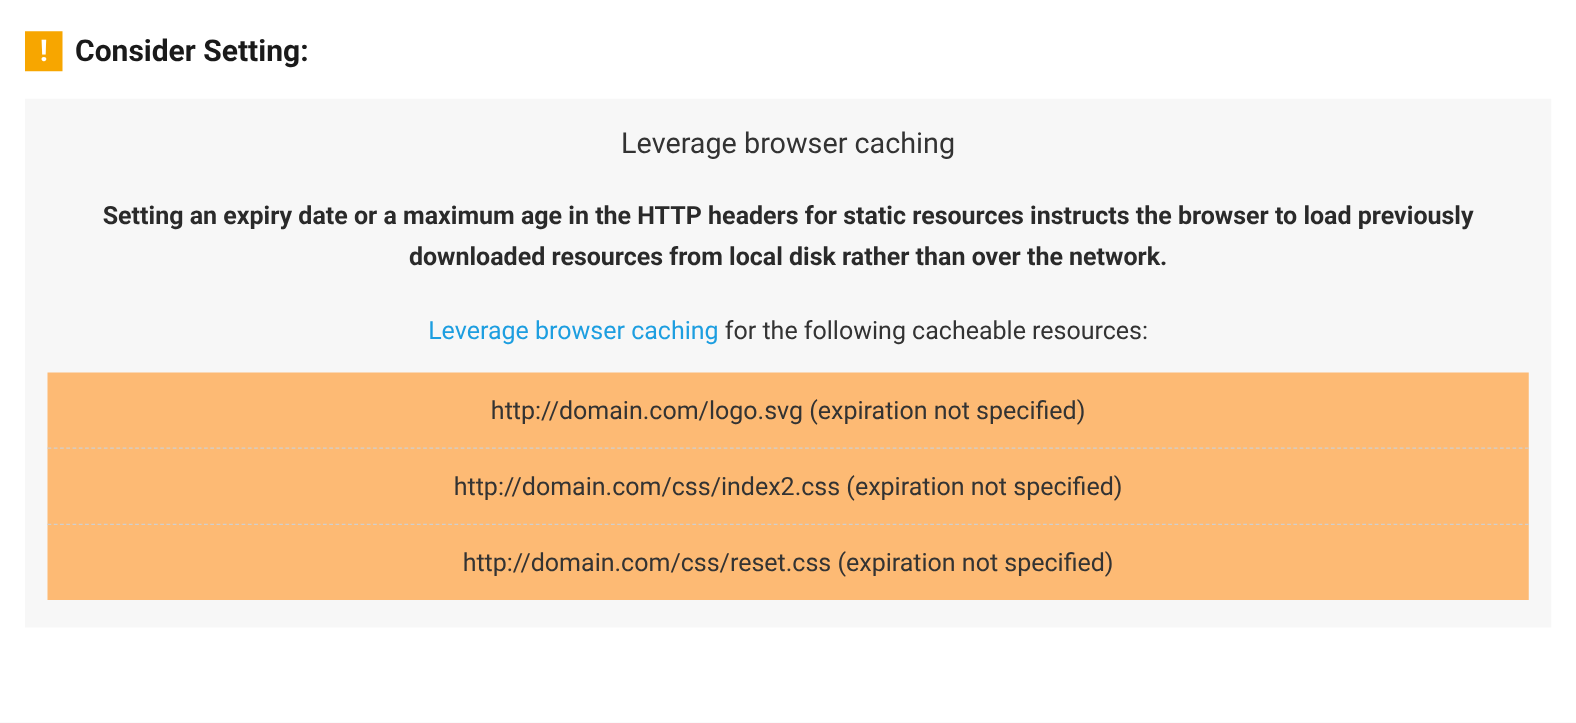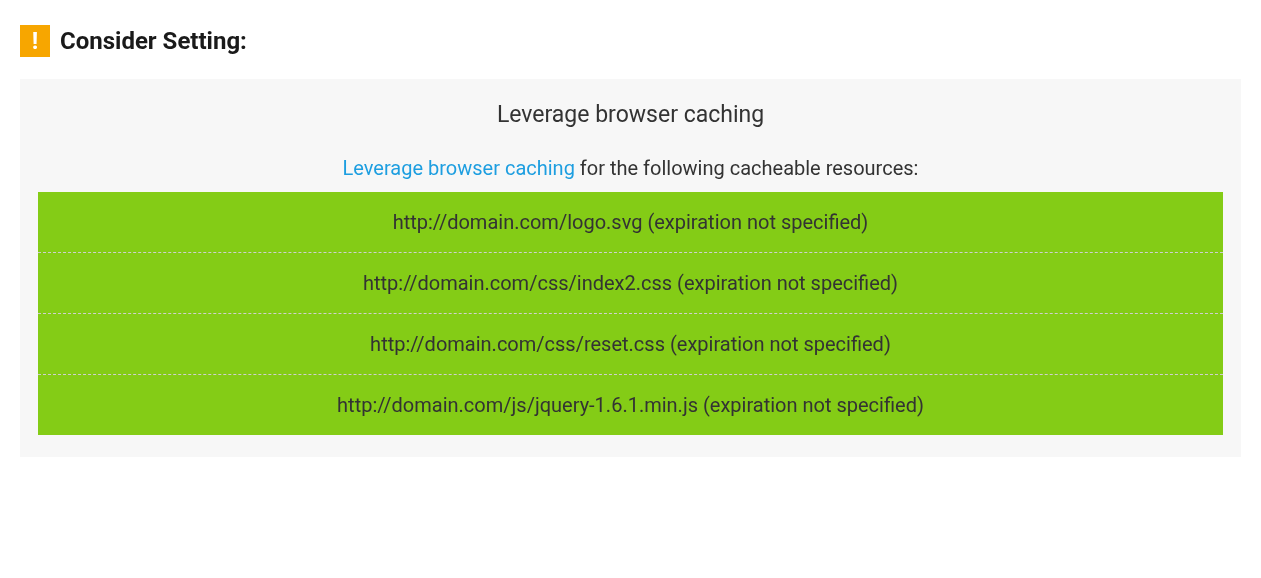--- a/index.html
+++ b/index.html
@@ -51,28 +51,28 @@
   .rule-desc {
     font-size: 20px;
     font-weight: 700;
     color: #2a2a2a;
     line-height: 1.65;
     margin-bottom: 30px;
   }
   .intro-line {
     font-size: 20px;
     color: #333;
-    margin-bottom: 12px;
+    margin-bottom: 22px;
   }
   .intro-line a {
     color: #1d9ee0;
     text-decoration: none;
   }
   .res-list {
-    background: #84cc16;
+    background: #fdba74;
   }
   .res-item {
     padding: 18px 10px;
     border-bottom: 1.5px dashed #cfcfcf;
     font-size: 20px;
     color: #333;
   }
   .res-item:last-child {
     border-bottom: none;
   }
@@ -81,24 +81,24 @@
 <body>
 
 <div class="header-row">
   <div class="exclaim-badge">!</div>
   <div class="header-title">Consider Setting:</div>
 </div>
 
 <div class="panel">
   <div class="rule-title">Leverage browser caching</div>
 
+  <div class="rule-desc">Setting an expiry date or a maximum age in the HTTP headers for static resources instructs the browser to load previously downloaded resources from local disk rather than over the network.</div>
 
   <div class="intro-line">
     <a href="#">Leverage browser caching</a><span> for the following cacheable resources:</span>
   </div>
 
   <div class="res-list">
     <div class="res-item">http://domain.com/logo.svg (expiration not specified)</div>
     <div class="res-item">http://domain.com/css/index2.css (expiration not specified)</div>
     <div class="res-item">http://domain.com/css/reset.css (expiration not specified)</div>
-    <div class="res-item">http://domain.com/js/jquery-1.6.1.min.js (expiration not specified)</div>
   </div>
 </div>
 
 </body></html>

